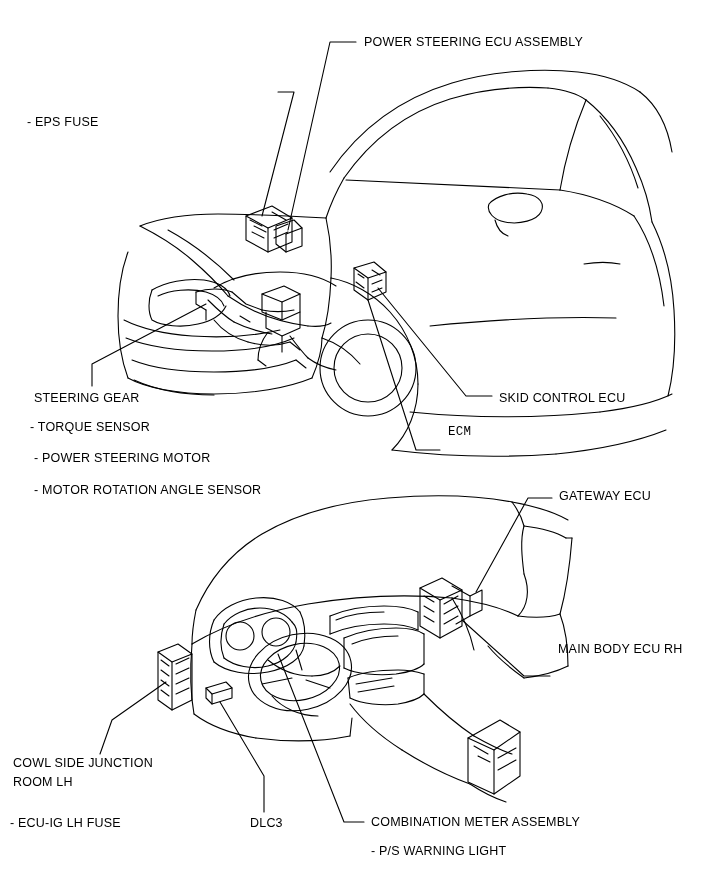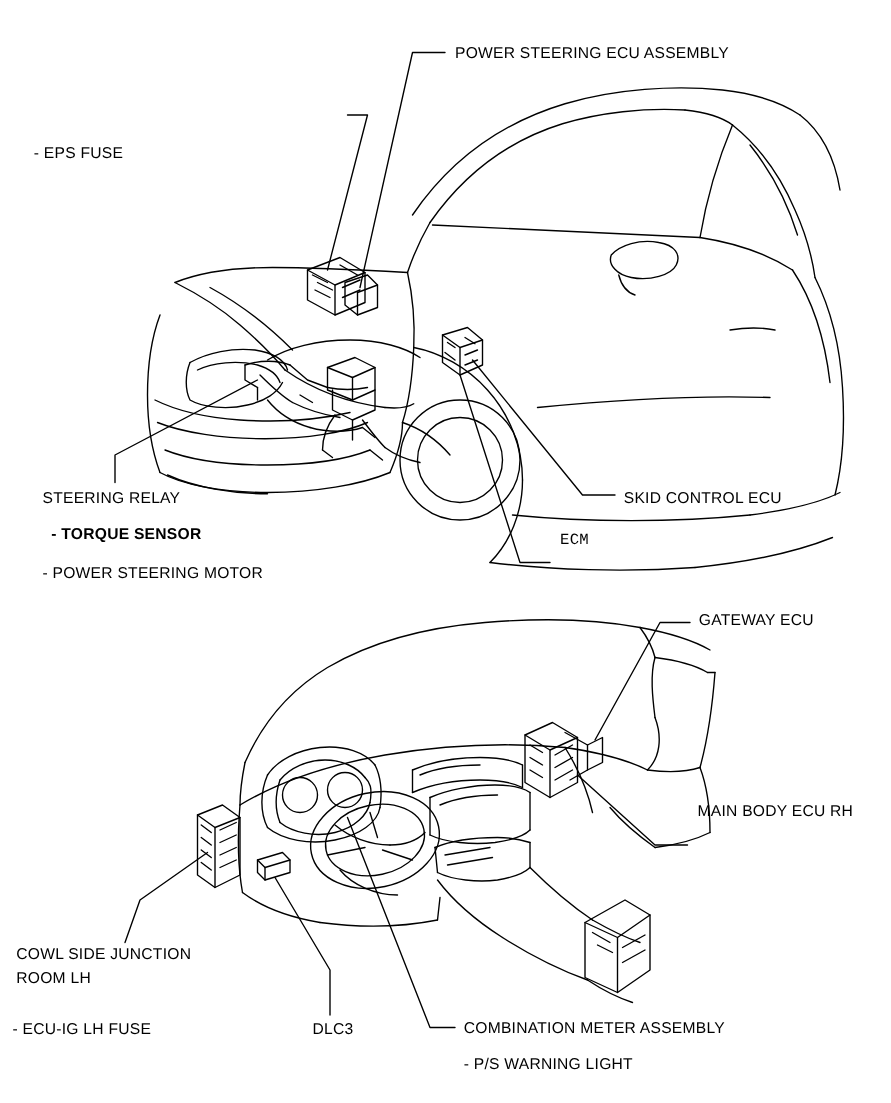--- a/index.html
+++ b/index.html
@@ -324,26 +324,27 @@
         <path d="M364,802 L344,802 L278,634"></path>
       </g>
     </g>
   </svg>
 
   <div class="lbl" style="left:364px; top:15px;">POWER STEERING ECU ASSEMBLY</div>
 
 
   <div class="lbl sub" style="left:27px; top:95px;">- EPS FUSE</div>
 
-  <div class="lbl" style="left:34px; top:371px;">STEERING RELAY</div>
-
-  <div class="lbl sub" style="left:41px; top:400px;font-weight:bold;">- TORQUE SENSOR</div>
+  <div class="lbl" style="left:34px; top:371px;">STEERING GEAR</div>
+
+  <div class="lbl sub" style="left:30px; top:400px;">- TORQUE SENSOR</div>
 
   <div class="lbl sub" style="left:34px; top:431px;">- POWER STEERING MOTOR</div>
 
+  <div class="lbl sub" style="left:34px; top:463px;">- MOTOR ROTATION ANGLE SENSOR</div>
 
   <div class="lbl" style="left:499px; top:371px;">SKID CONTROL ECU</div>
 
   <div class="lbl" style="left:448px; top:405px;font-family:Liberation Mono, monospace;">ECM</div>
 
   <div class="lbl" style="left:559px; top:469px;">GATEWAY ECU</div>
 
   <div class="lbl" style="left:558px; top:622px;">MAIN BODY ECU RH</div>
 
   <div class="lbl" style="left:13px; top:736px;">COWL SIDE JUNCTION</div>

